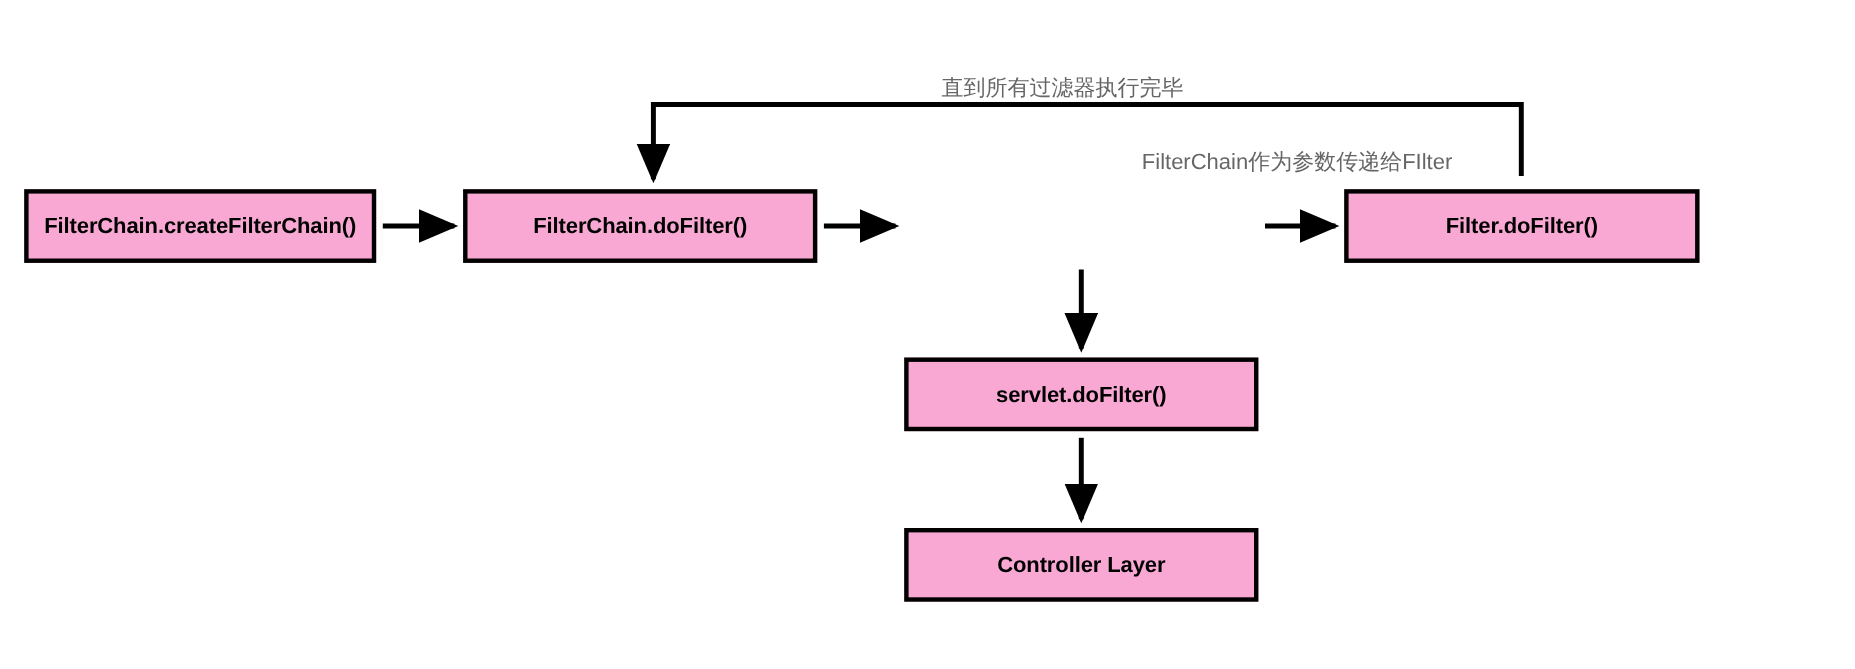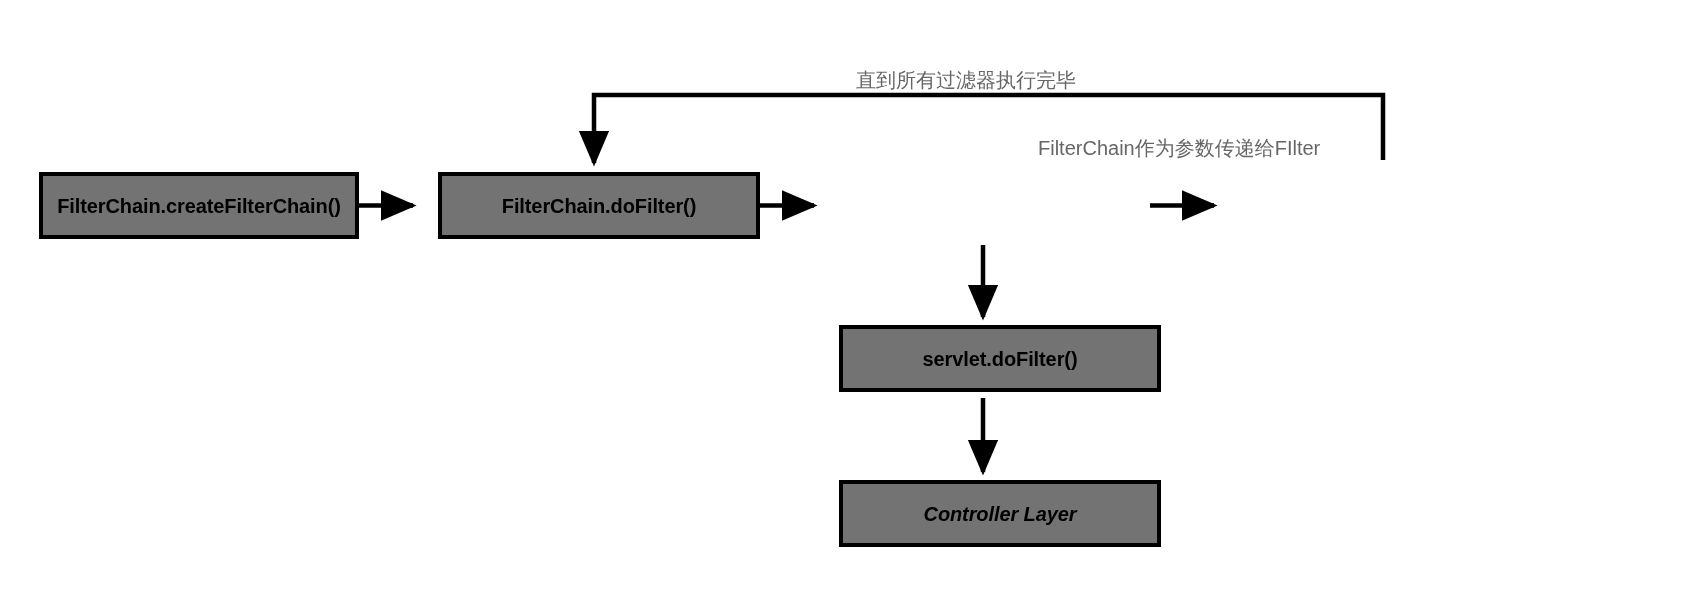--- a/index.html
+++ b/index.html
@@ -14,31 +14,30 @@
     position: relative;
     width: 1686px;
     height: 608px;
     background: #ffffff;
     overflow: hidden;
   }
   .flow-box {
     position: absolute;
     box-sizing: border-box;
     border: 4px solid #000000;
-    background: #737373;
+    background: #f9a8d4;
     display: flex;
     align-items: center;
     justify-content: center;
     color: #000000;
     font-weight: bold;
     font-size: 20px;
     letter-spacing: -0.1px;
     text-align: center;
     line-height: 1.2;
-    margin-left: 17px;
   }
   .edge-label {
     position: absolute;
     color: #666666;
     font-size: 20px;
     font-weight: 400;
     white-space: nowrap;
     line-height: 1.2;
   }
   svg.connectors {
@@ -77,26 +76,29 @@
 
   <div class="flow-box" style="left:22px; top:172px; width:320px; height:67px;">
     <span>FilterChain.createFilterChain()</span>
   </div>
 
   <div class="flow-box" style="left:421px; top:172px; width:322px; height:67px;">
     <span>FilterChain.doFilter()</span>
   </div>
 
 
+  <div class="flow-box" style="left:1222px; top:172px; width:323px; height:67px;">
+    <span>Filter.doFilter()</span>
+  </div>
 
   <div class="flow-box" style="left:822px; top:325px; width:322px; height:67px;">
     <span>servlet.doFilter()</span>
   </div>
 
-  <div class="flow-box" style="left:822px; top:480px; width:322px; height:67px;font-style:italic;">
+  <div class="flow-box" style="left:822px; top:480px; width:322px; height:67px;">
     <span>Controller Layer</span>
   </div>
 
   <div class="edge-label" style="left:856px; top:68px;">直到所有过滤器执行完毕</div>
 
   <div class="edge-label" style="left:1038px; top:136px;">FilterChain作为参数传递给FIlter</div>
 
 </div>
 
 </body></html>

